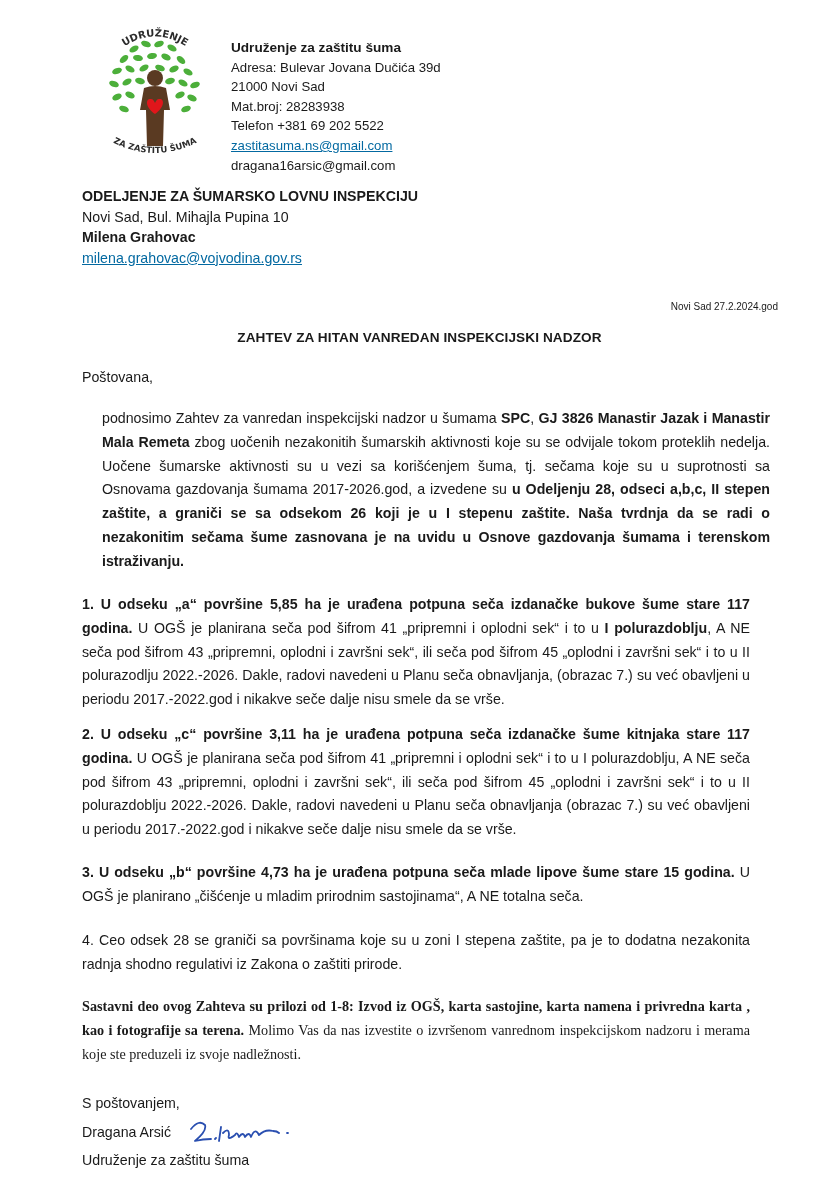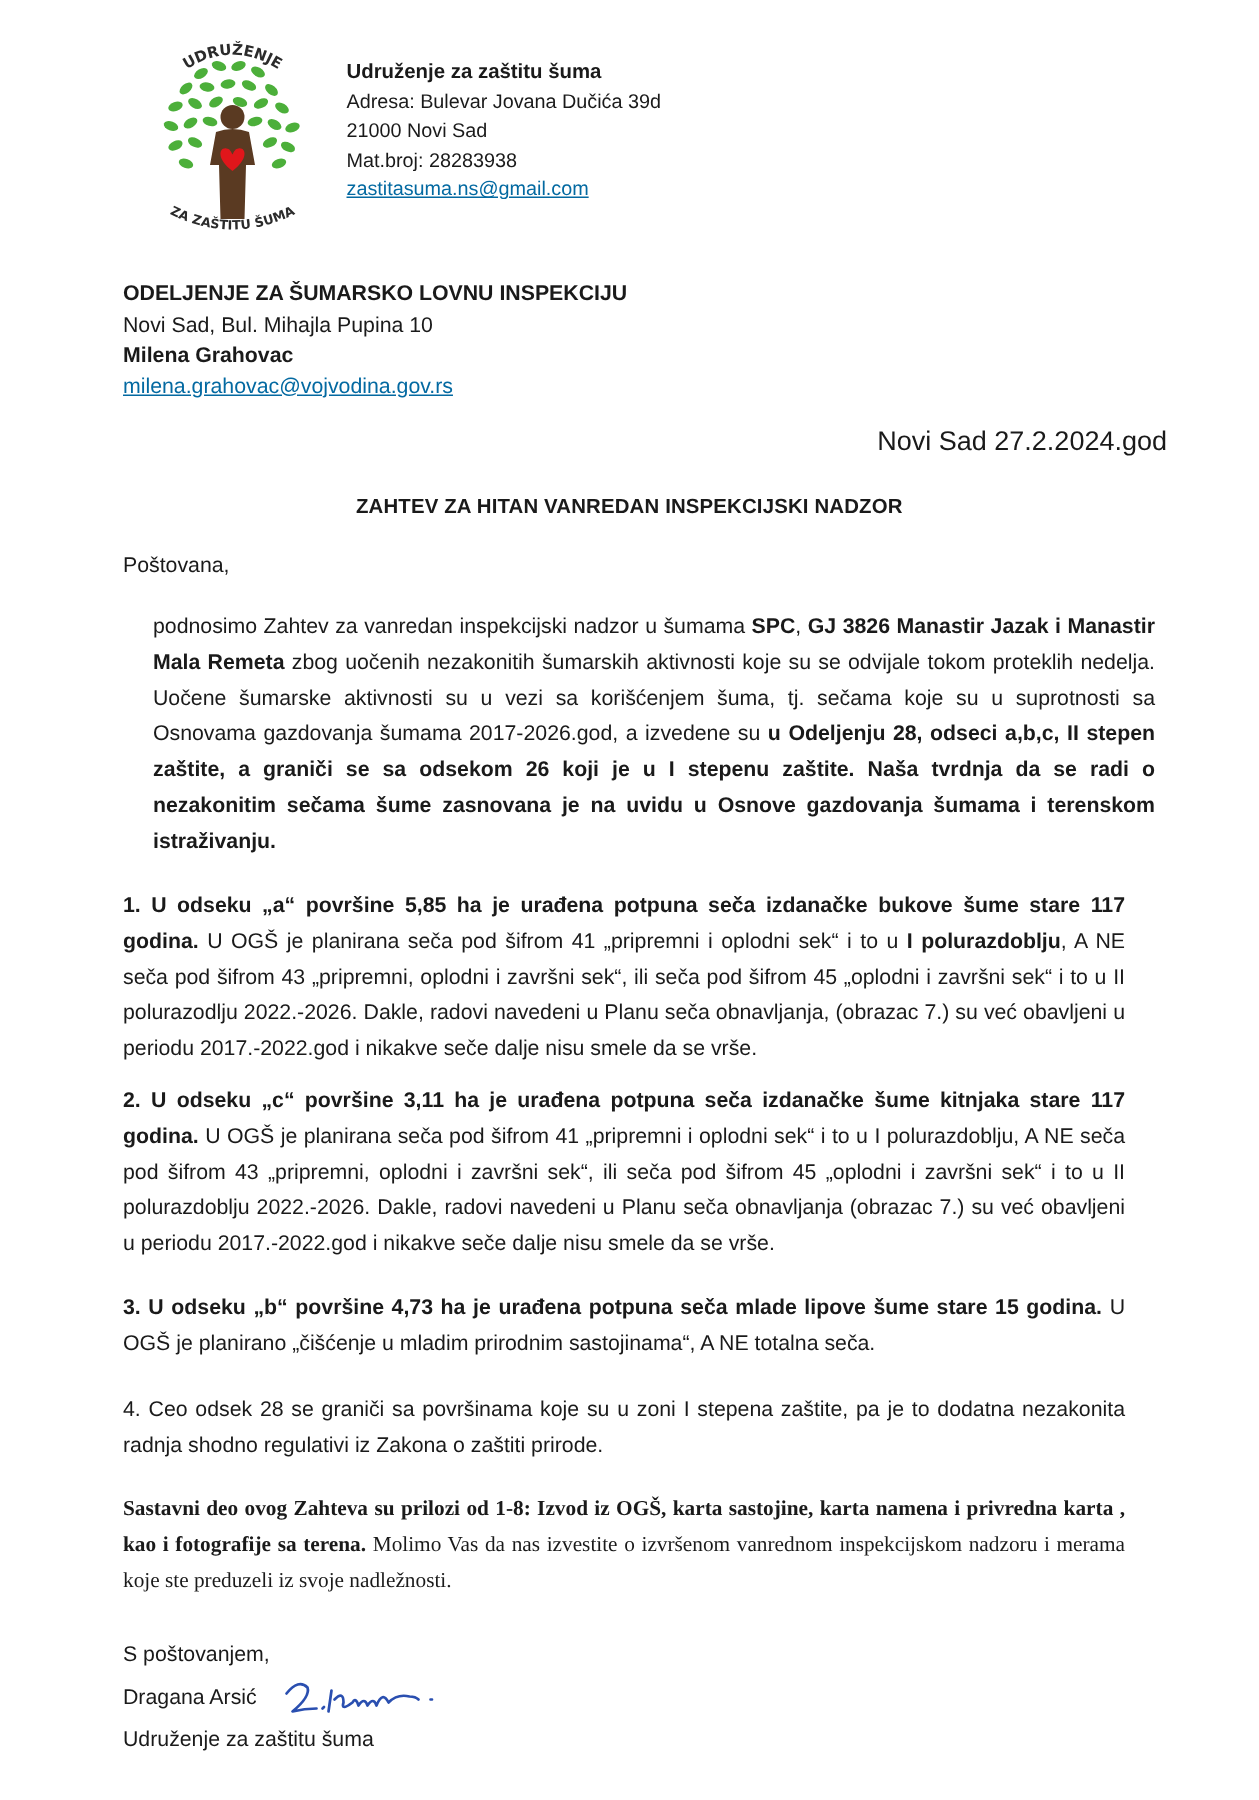--- a/index.html
+++ b/index.html
@@ -8,21 +8,21 @@
     font-family: "Liberation Sans", "DejaVu Sans", sans-serif;
     color: #1a1a1a;
   }
   .page { position: absolute; left: 0; top: 0; width: 839px; height: 1200px; }
   .logo { position: absolute; left: 84px; top: 14px; width: 142px; height: 154px; }
   .org-block { position: absolute; left: 231px; top: 38px; font-size: 13.2px; line-height: 19.6px; }
   .org-block .name { font-weight: bold; font-size: 13.6px; }
   .link { color: #0369a1; text-decoration: underline; }
   .recipient { position: absolute; left: 82px; top: 186px; font-size: 14.2px; line-height: 20.5px; }
   .recipient .b { font-weight: bold; }
-  .date { position: absolute; right: 61px; top: 284px; font-size: 18px; padding-left: 31px; }
+  .date { position: absolute; right: 61px; top: 301px; font-size: 10px; padding-left: 31px; }
   .title { position: absolute; left: 0; width: 839px; top: 330px; text-align: center; font-weight: bold; font-size: 13.6px; letter-spacing: 0.1px; }
   .greeting { position: absolute; left: 82px; top: 369px; font-size: 14.2px; }
   .para { position: absolute; left: 82px; width: 668px; font-size: 14.2px; line-height: 23.8px; text-align: justify; }
   .para b { font-weight: bold; }
   .p1 { top: 407px; margin-left: 20px; }
   .p2 { top: 593px; }
   .p3 { top: 723px; }
   .p4 { top: 861px; }
   .p5 { top: 929px; }
   .p6 { top: 995px; font-family: Liberation Serif, serif; }
@@ -80,21 +80,23 @@
     <text font-size="8.5" font-weight="bold" fill="#2b2b2b" font-family="DejaVu Sans, sans-serif">
       <textPath href="#arcBot" startOffset="50%" text-anchor="middle">ZA ZAŠTITU ŠUMA</textPath>
     </text>
   </svg>
 
   <div class="org-block">
     <div class="name">Udruženje za zaštitu šuma</div>
     <div>Adresa: Bulevar Jovana Dučića 39d</div>
     <div>21000 Novi Sad</div>
     <div>Mat.broj: 28283938</div>
+    <div>Telefon +381 69 202 5522</div>
     <div><a class="link">zastitasuma.ns@gmail.com</a></div>
+    <div>dragana16arsic@gmail.com</div>
   </div>
 
   <div class="recipient">
     <div class="b">ODELJENJE ZA ŠUMARSKO LOVNU INSPEKCIJU</div>
     <div>Novi Sad, Bul. Mihajla Pupina 10</div>
     <div class="b">Milena Grahovac</div>
     <div><a class="link">milena.grahovac@vojvodina.gov.rs</a></div>
   </div>
 
   <div class="date">Novi Sad 27.2.2024.god</div>

